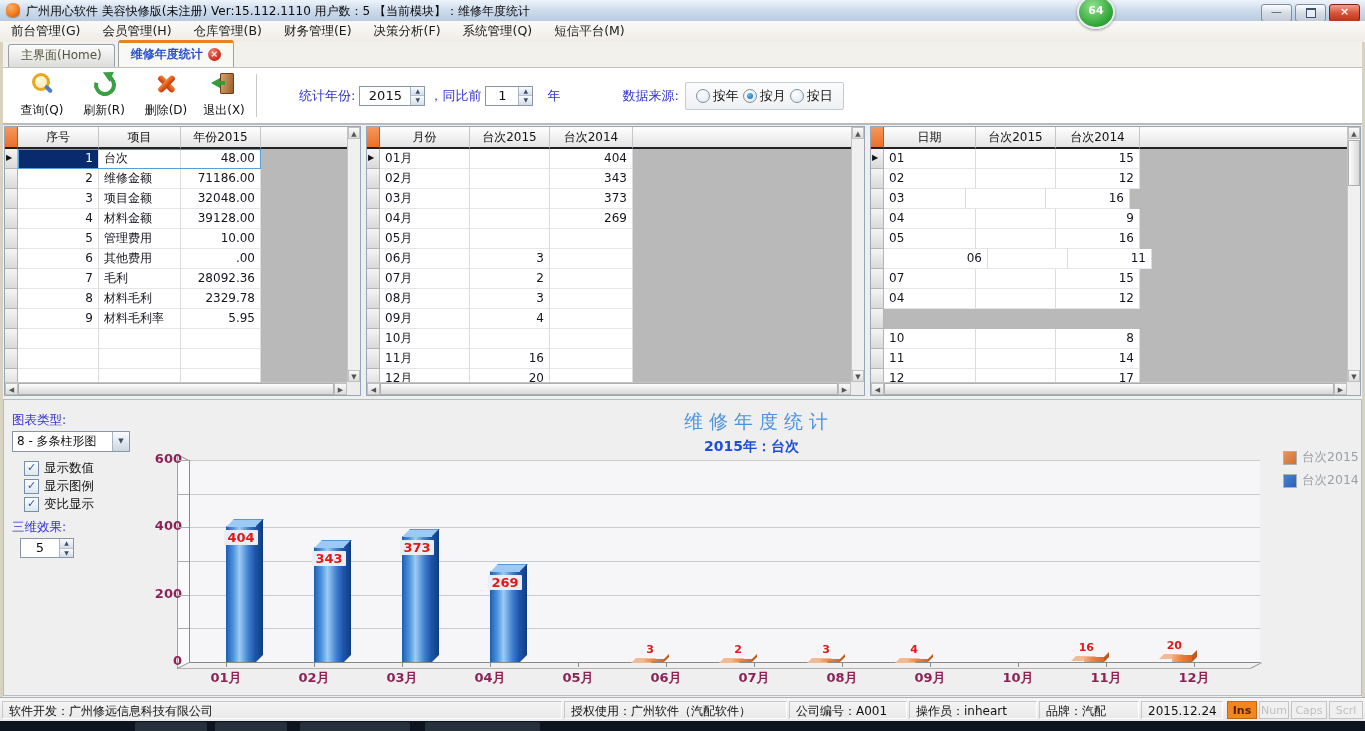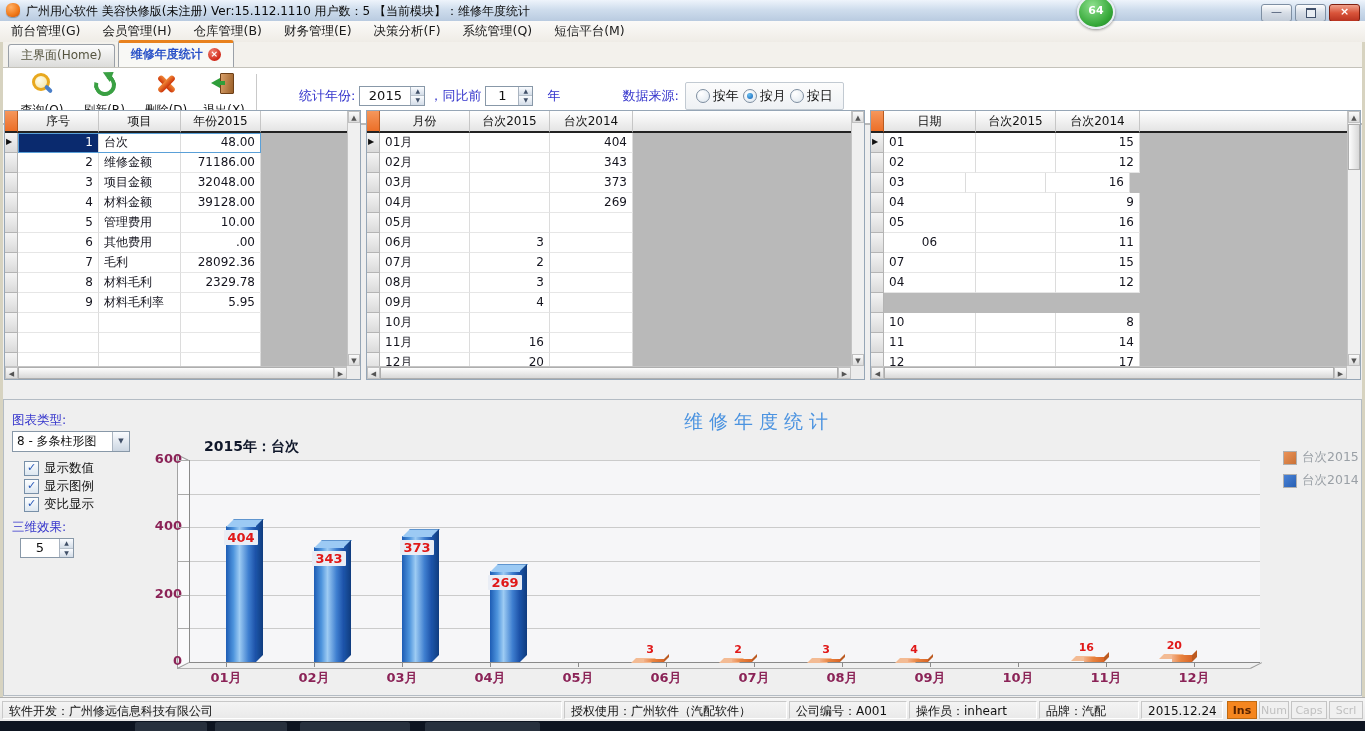--- a/index.html
+++ b/index.html
@@ -71,21 +71,21 @@
   .spin .sb{width:13px;height:9px;font-size:6px;line-height:8px;text-align:center;color:#405068;
     background:linear-gradient(#fafcff,#d4dde8);border-bottom:1px solid #b8c2cc;}
   .spin .sb:last-child{border-bottom:none;}
   #radio-group{display:flex;align-items:center;gap:4px;margin-left:6px;border:1px solid #c2cad2;border-radius:2px;
     background:linear-gradient(#fcfcfc,#eef1f4);padding:4px 10px;}
   .radio{display:flex;align-items:center;gap:3px;font-size:13px;color:#111;}
   .rdot{width:12px;height:12px;border-radius:50%;border:1px solid #7e8ea0;background:radial-gradient(circle at 35% 30%,#fff,#dde6ee);position:relative;}
   .rdot.on::after{content:"";position:absolute;left:3px;top:3px;width:6px;height:6px;border-radius:50%;
     background:radial-gradient(circle at 35% 30%,#69c0f0,#1060b8);}
   
-  .grid{position:absolute;top:110px;height:270px;border:1px solid #96a6b6;background:#b9b9b9;box-sizing:border-box;}
+  .grid{position:absolute;top:126px;height:270px;border:1px solid #96a6b6;background:#b9b9b9;box-sizing:border-box;}
   .gbody{position:absolute;left:0;top:0;right:13px;bottom:13px;overflow:hidden;background:#b9b9b9;}
   .ghr{display:flex;height:22px;}
   .gcorner{width:13px;min-width:13px;background:linear-gradient(#f5975c,#ec6f28);border-right:1px solid #b85a20;border-bottom:2px solid #222;box-sizing:border-box;}
   .ghc{box-sizing:border-box;background:linear-gradient(#ffffff,#e4e4e4);border-right:1px solid #c6c6c6;
     border-bottom:2px solid #222;font-size:12px;color:#111;text-align:center;line-height:20px;flex:none;}
   .ghfill{flex:1;background:linear-gradient(#ffffff,#e4e4e4);border-bottom:2px solid #222;}
   .grow{display:flex;height:20px;}
   .gind{width:13px;min-width:13px;box-sizing:border-box;background:linear-gradient(#f4f4f4,#dadada);
     border-right:1px solid #b4b4b4;border-bottom:1px solid #b4b4b4;position:relative;}
   .rowptr{position:absolute;left:1px;top:4px;font-size:8px;color:#111;}
@@ -116,22 +116,22 @@
   #chart-type-dd .ddbtn{width:16px;background:linear-gradient(#fafcff,#ccd6e2);border-left:1px solid #aab4c0;
     font-size:7px;line-height:19px;text-align:center;color:#404f68;}
   .cbrow{position:absolute;left:14px;display:flex;align-items:center;gap:5px;font-size:12.5px;color:#111;}
   .cbox{width:13px;height:13px;border:1px solid #7890a8;background:linear-gradient(#fcfeff,#dde7f0);
     font-size:11px;line-height:12px;text-align:center;color:#2858b8;font-weight:bold;}
   #effect-spin{position:absolute;left:6px;top:138px;}
   
   #chart{position:absolute;inset:0;}
   #chart-title{position:absolute;left:200px;top:9px;width:1110px;text-align:center;font-size:19px;
     color:#4b93e0;letter-spacing:6px;}
-  #chart-subtitle{position:absolute;left:200px;top:38px;width:1095px;font-size:14px;
-    color:#0f172a;font-weight:bold;}
+  #chart-subtitle{position:absolute;left:200px;top:38px;width:1095px;text-align:center;font-size:14px;
+    color:#1d4ed8;font-weight:bold;}
   .cplot{position:absolute;background:#f6f6f8;}
   .cgl{position:absolute;background:#cbcbcb;}
   .cline{position:absolute;background:#8a8a8a;}
   .cslant{position:absolute;height:1px;background:#9a9a9a;transform-origin:0 0;}
   .cwall{position:absolute;background:#fafafc;}
   .cfloor{position:absolute;background:#f0f0f0;}
   .cyl{position:absolute;font-size:13px;font-weight:bold;color:#8b2357;text-align:right;}
   .cxl{position:absolute;font-size:13px;font-weight:bold;color:#8b2357;text-align:center;}
   .bf-blue{position:absolute;background:linear-gradient(90deg,#1d5cb4 0%,#4f95dd 25%,#9dcbf3 45%,#3f7fd0 75%,#1a4fa6 100%);}
   .bt-blue{position:absolute;height:7px;background:#9ccaf4;transform:skewX(-45deg);transform-origin:0 100%;border-top:1px solid #5f95cf;}
@@ -531,21 +531,21 @@
           <div class="gind"></div>
           <div class="gcells">
             <div class="gc" style="width: 92px; text-align: left;">05</div>
             <div class="gc" style="width: 80px; text-align: right;"></div>
             <div class="gc" style="width: 84px; text-align: right;">16</div>
           </div>
         </div>
         <div class="grow">
           <div class="gind"></div>
           <div class="gcells">
-            <div class="gc" style="width: 92px; text-align: center;">06</div>
+            <div class="gc" style="width: 104px; text-align: right;">06</div>
             <div class="gc" style="width: 80px; text-align: right;"></div>
             <div class="gc" style="width: 84px; text-align: right;">11</div>
           </div>
         </div>
         <div class="grow">
           <div class="gind"></div>
           <div class="gcells">
             <div class="gc" style="width: 92px; text-align: left;">07</div>
             <div class="gc" style="width: 80px; text-align: right;"></div>
             <div class="gc" style="width: 84px; text-align: right;">15</div>

